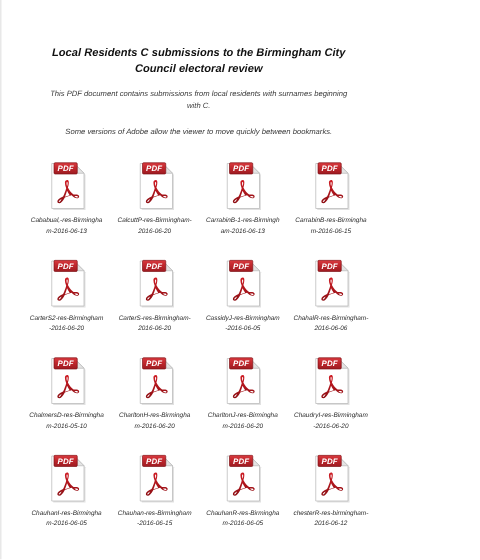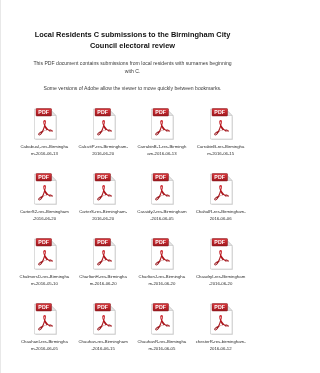--- a/index.html
+++ b/index.html
@@ -16,20 +16,21 @@
   }
 
   #page {
     position: relative;
     width: 264px;
     height: 373px;
     background: #ffffff;
     box-sizing: border-box;
     border-left: 1px solid #e8e8e8;
     overflow: hidden;
+    font-style: italic;
   }
 
   
   #header {
     padding: 30px 22px 0 22px;
     text-align: center;
   }
 
   #doc-title {
     font-family: "Liberation Sans", sans-serif;

